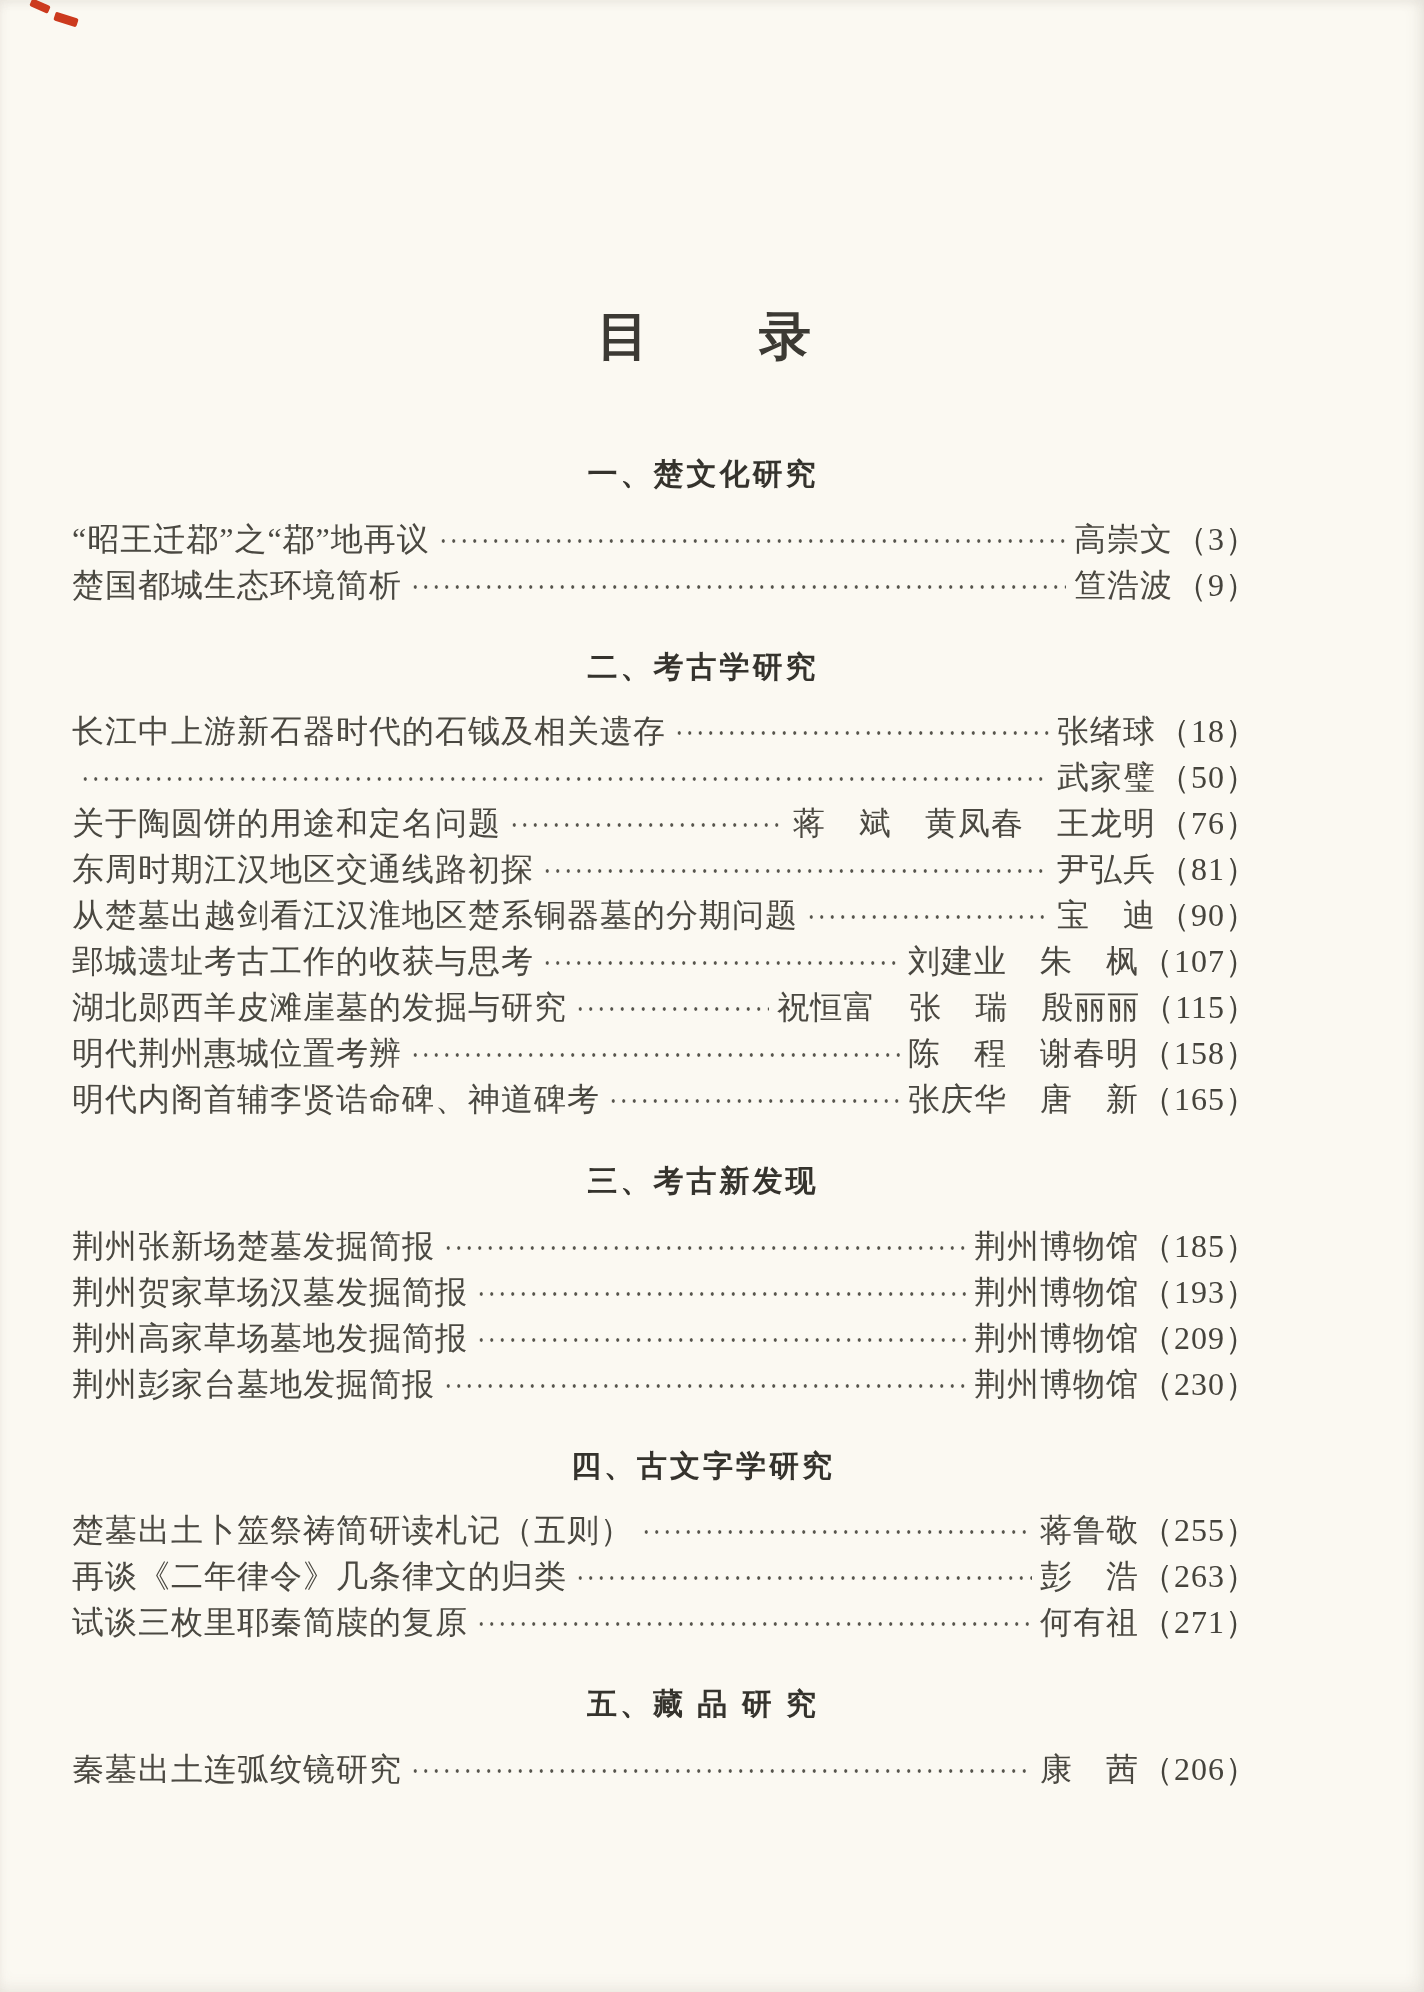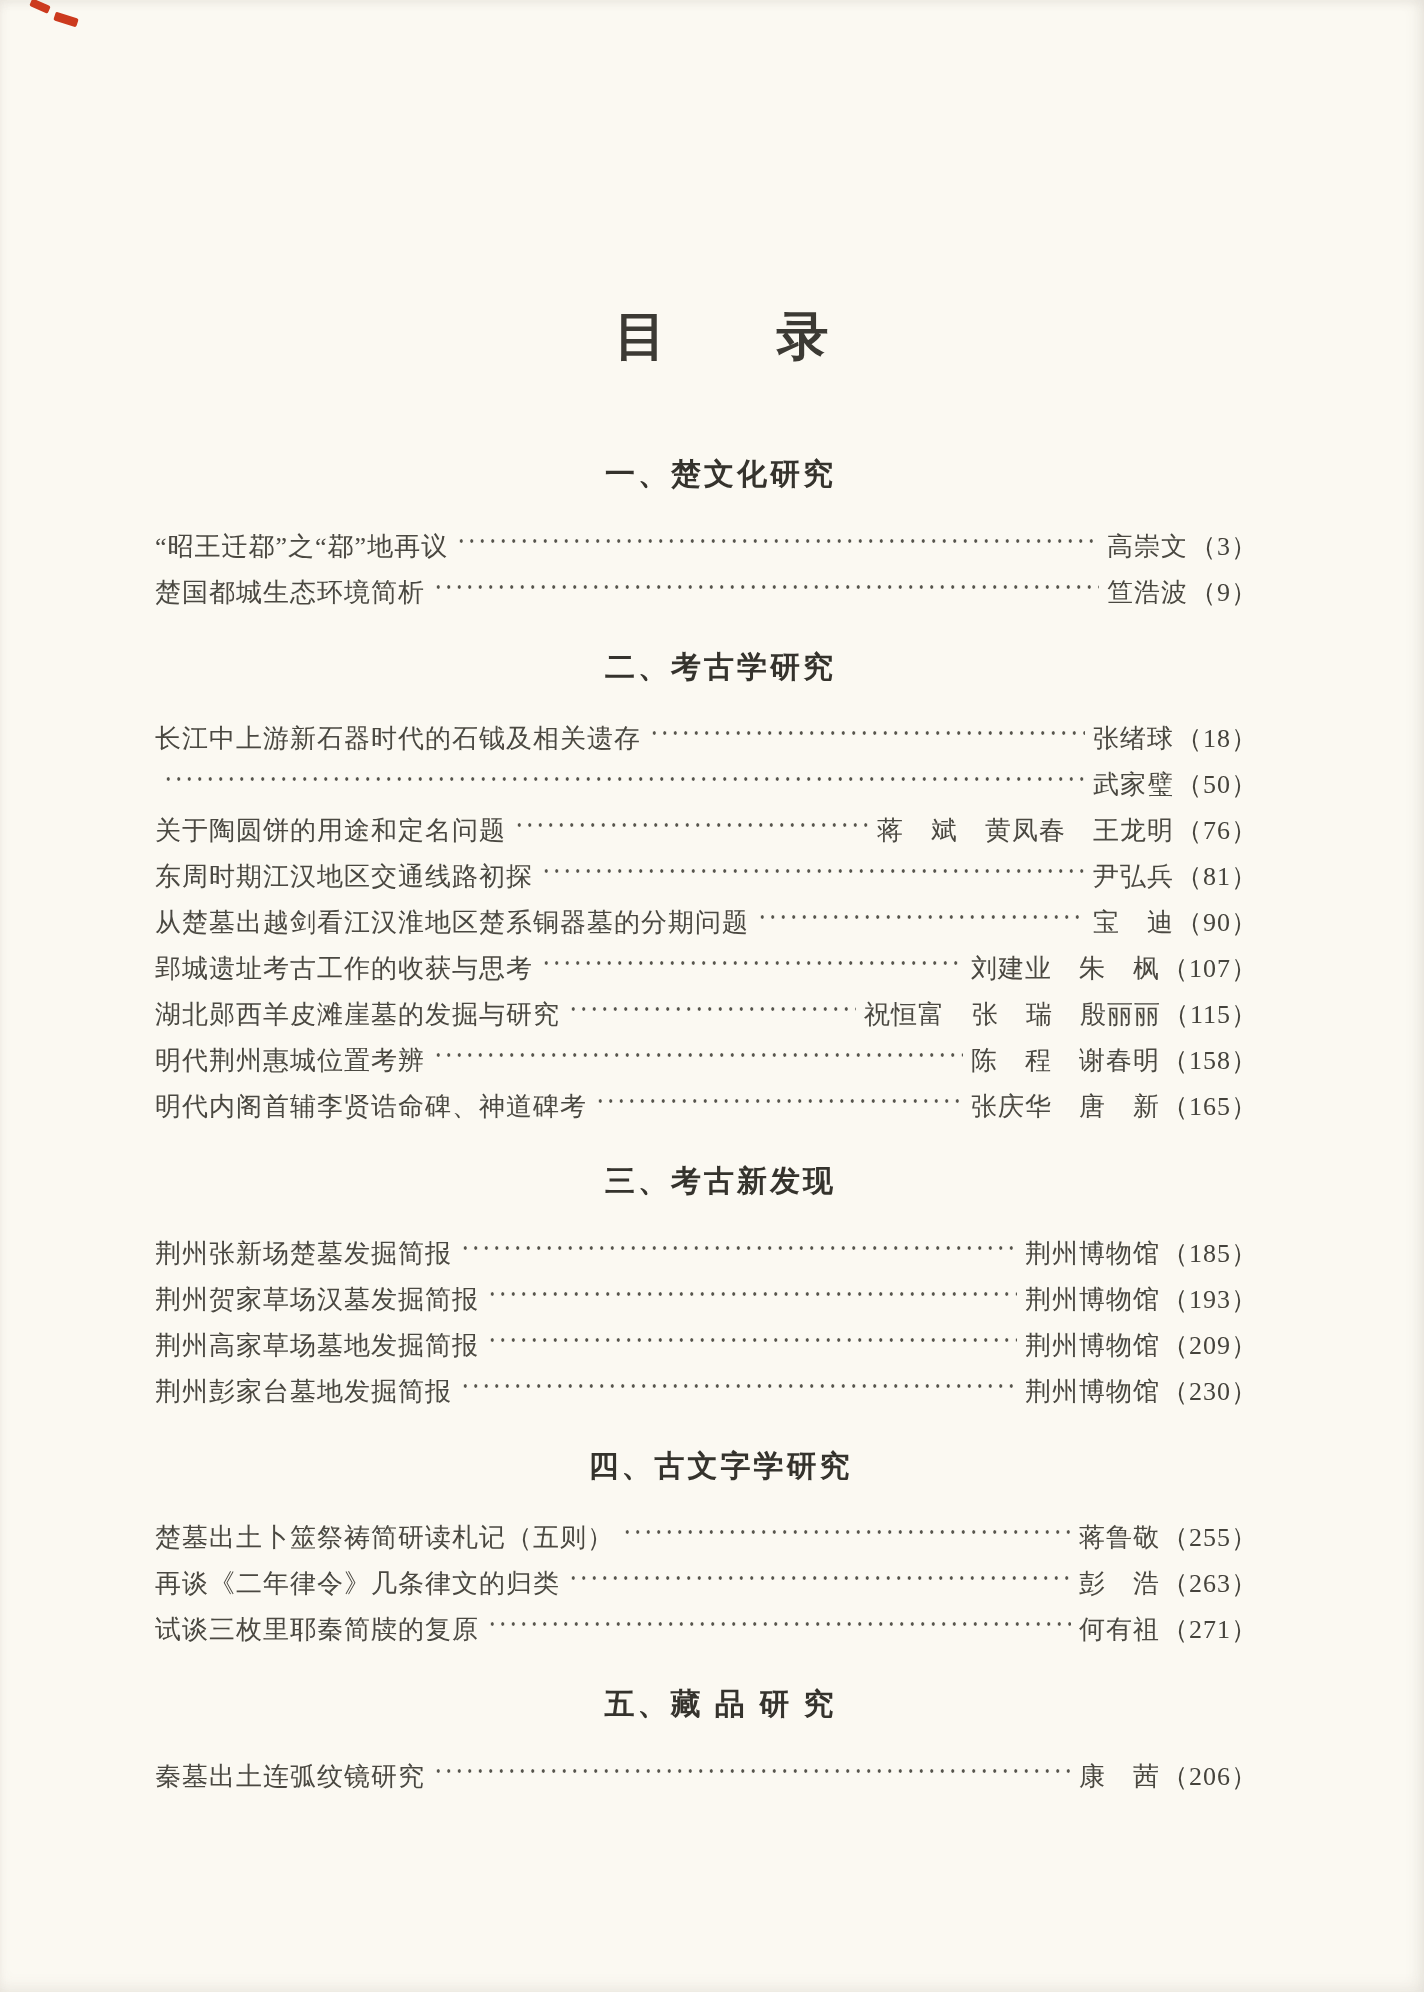--- a/index.html
+++ b/index.html
@@ -7,21 +7,21 @@
     width: 1424px;
     font-family: "Liberation Serif", "DejaVu Serif", serif;
     background: #e8e6e0;
   }
   .page {
     position: relative;
     width: 1424px;
     height: 1992px;
     background: #fbf9f2;
     box-sizing: border-box;
-    padding: 0 166px 0 107px;
+    padding: 0 166px 0 72px;
     overflow: hidden;
     box-shadow: inset -8px 0 14px rgba(90,85,70,0.06),
                 inset 0 -8px 14px rgba(90,85,70,0.05),
                 inset 0 5px 8px rgba(90,85,70,0.05);
   }
   .scan-mark { position: absolute; border-radius: 2px; }
   .scan-mark.m1 { left: 30px; top: 2px;  width: 20px; height: 8px; transform: rotate(24deg); }
   .scan-mark.m2 { left: 54px; top: 15px; width: 24px; height: 9px; transform: rotate(18deg); }
 
   .doc-title {
@@ -43,26 +43,25 @@
     font-size: 30px;
     line-height: 1.15;
     font-weight: 700;
     color: #35332d;
     letter-spacing: 3px;
   }
   .sec.first { margin-top: 92px; }
 
   .row {
     display: flex;
-    align-items: flex-end;
+    align-items: flex-start;
     height: 46px;
-    font-size: 26px;
+    font-size: 32px;
     color: #4a4841;
     letter-spacing: 1px;
-    margin-left: 48px;
   }
   .row .t { white-space: nowrap; flex: 0 0 auto; }
   .row .leader {
     flex: 1 1 auto;
     min-width: 16px;
     height: 46px;
     margin: 0 8px 0 6px;
     background-image: radial-gradient(circle, #56544c 1.5px, transparent 1.9px);
     background-size: 10.5px 46px;
     background-repeat: repeat-x;

